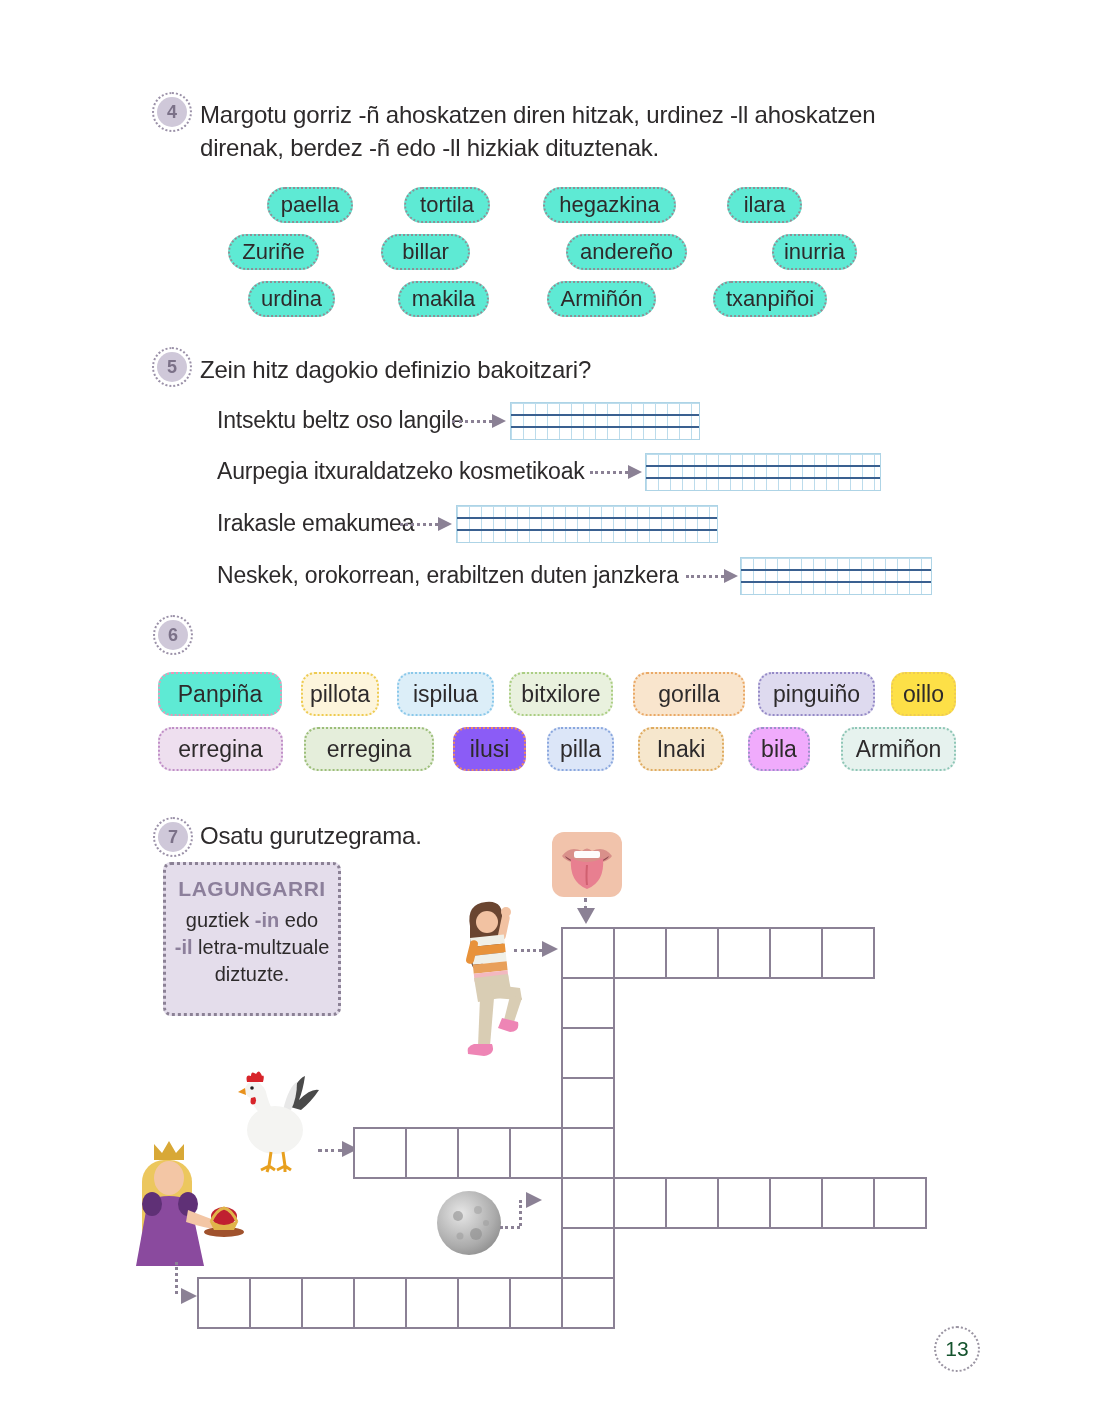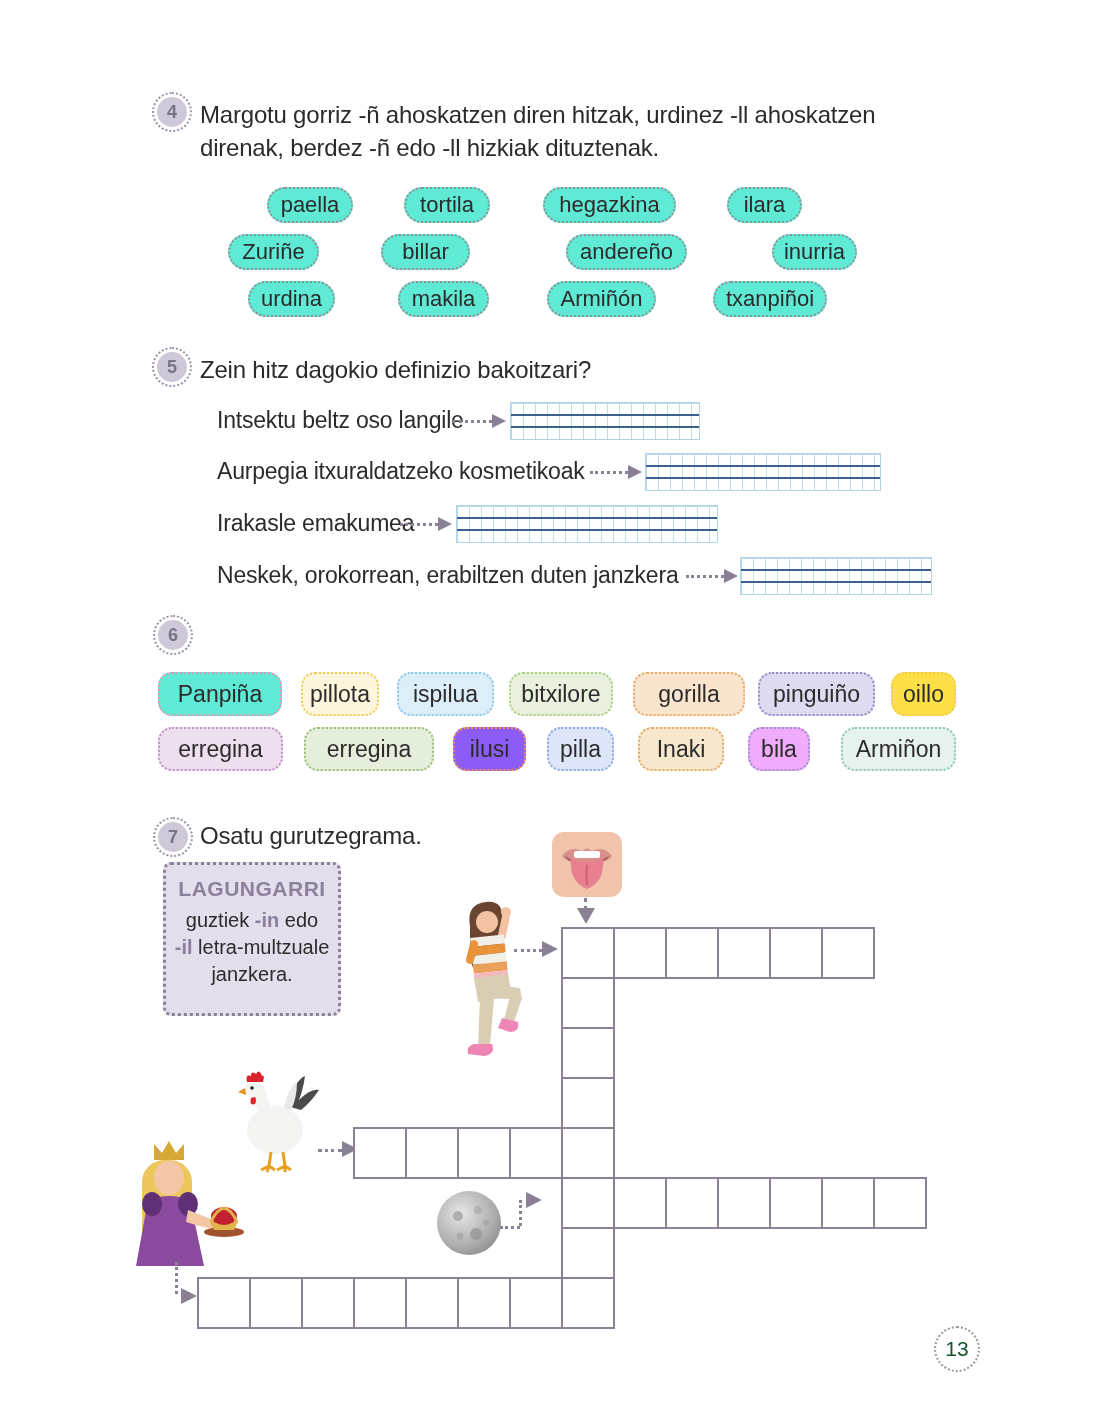--- a/index.html
+++ b/index.html
@@ -73,21 +73,21 @@
   <div class="badge" style="left:157px; top:352px;">5</div>
   <div class="ex-title" style="left:200px; top:356px;">Zein hitz dagokio definizio bakoitzari?</div>
 
   <div class="badge" style="left:158px; top:620px;">6</div>
 
   <div class="badge" style="left:158px; top:822px;">7</div>
   <div class="ex-title" style="left:200px; top:822px;">Osatu gurutzegrama.</div>
 
   <div class="helper">
     <div class="helper-title">LAGUNGARRI</div>
-    <div class="helper-text"><span>guztiek </span><span class="hl">-in</span><span> edo</span><br><span class="hl">-il</span><span> letra-multzuale</span><br><span>janzkera.</span></div>
+    <div class="helper-text"><span>guztiek </span><span class="hl">-in</span><span> edo</span><br><span class="hl">-il</span><span> letra-multzuale</span><br><span>diztuzte.</span></div>
   </div>
 
   <div class="img-box" style="left:552px; top:832px; width:70px; height:65px;">
     <svg width="70" height="65" viewBox="0 0 70 65">
       <rect x="0" y="0" width="70" height="65" rx="12" fill="#f1c3ab"></rect>
       <path d="M10 24 Q18 13 30 19 Q35 14 40 19 Q52 13 60 24 Q54 32 35 32 Q16 32 10 24 Z" fill="#d9908a"></path>
       <path d="M13 24 Q35 40 57 24 Q54 31 35 31 Q16 31 13 24 Z" fill="#8e4a50"></path>
       <rect x="22" y="19" width="26" height="7" rx="2" fill="#fdfdfd"></rect>
       <path d="M19 26 Q17 50 35 57 Q53 50 51 26 Q35 34 19 26 Z" fill="#e87f90"></path>
       <path d="M35 33 Q34 45 35 53" stroke="#d06070" stroke-width="2" fill="none"></path>

